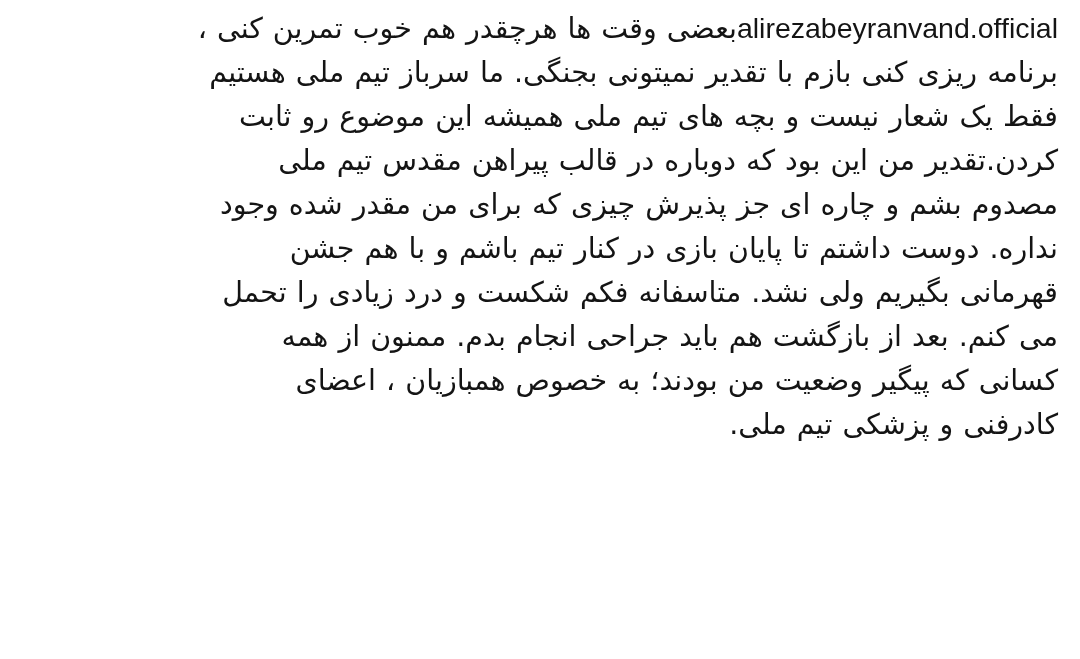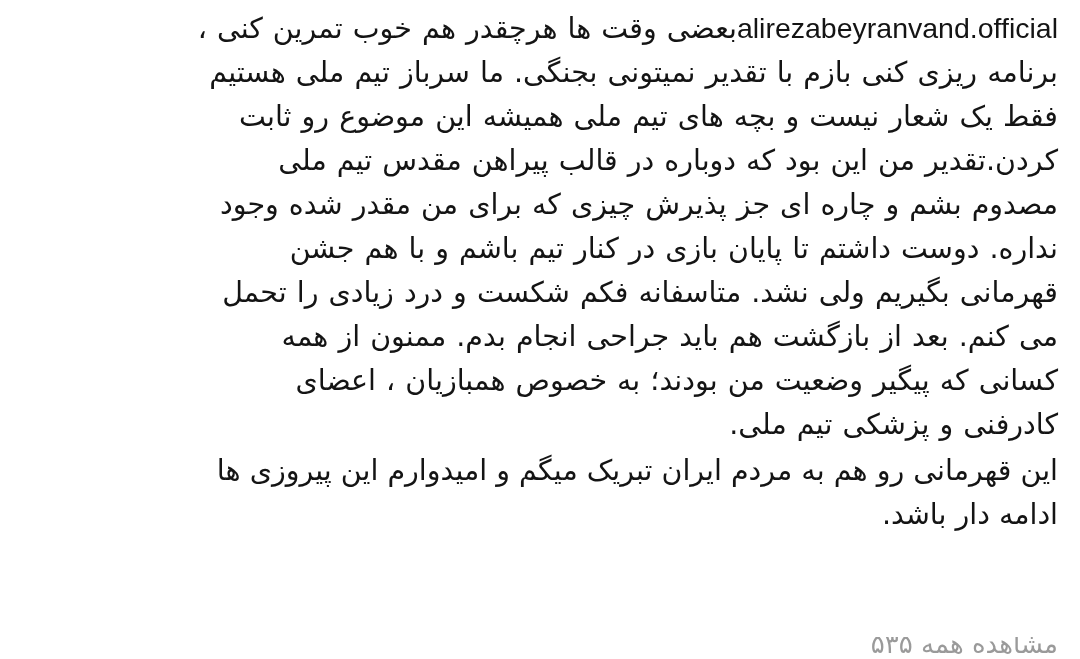--- a/index.html
+++ b/index.html
@@ -71,19 +71,15 @@
 </style>
 </head>
 <body>
 
 <div class="page">
 
   <div class="caption">
     <span class="username">alirezabeyranvand.official</span><span class="caption-body">بعضی وقت ها هرچقدر هم خوب تمرین کنی ، برنامه ریزی کنی بازم با تقدیر نمیتونی بجنگی. ما سرباز تیم ملی هستیم فقط یک شعار نیست و بچه های تیم ملی همیشه این موضوع رو ثابت کردن.تقدیر من این بود که دوباره در قالب پیراهن مقدس تیم ملی مصدوم بشم و چاره ای جز پذیرش چیزی که برای من مقدر شده وجود نداره. دوست داشتم تا پایان بازی در کنار تیم باشم و با هم جشن قهرمانی بگیریم ولی نشد. متاسفانه فکم شکست و درد زیادی را تحمل می کنم. بعد از بازگشت هم باید جراحی انجام بدم. ممنون از همه کسانی که پیگیر وضعیت من بودند؛ به خصوص همبازیان ، اعضای کادرفنی و پزشکی تیم ملی.</span>
   </div>
 
-  <div class="para-two">این قهرمانی رو هم به مردم ایران تبریک میگم و امیدوارم این پیروزی ها ادامه دار باشد.</div>
 
-  <div class="bottom-clip">
-    <div class="bottom-clip-inner">مشاهده همه ۵۳۵</div>
-  </div>
 
 </div>
 
 </body></html>

